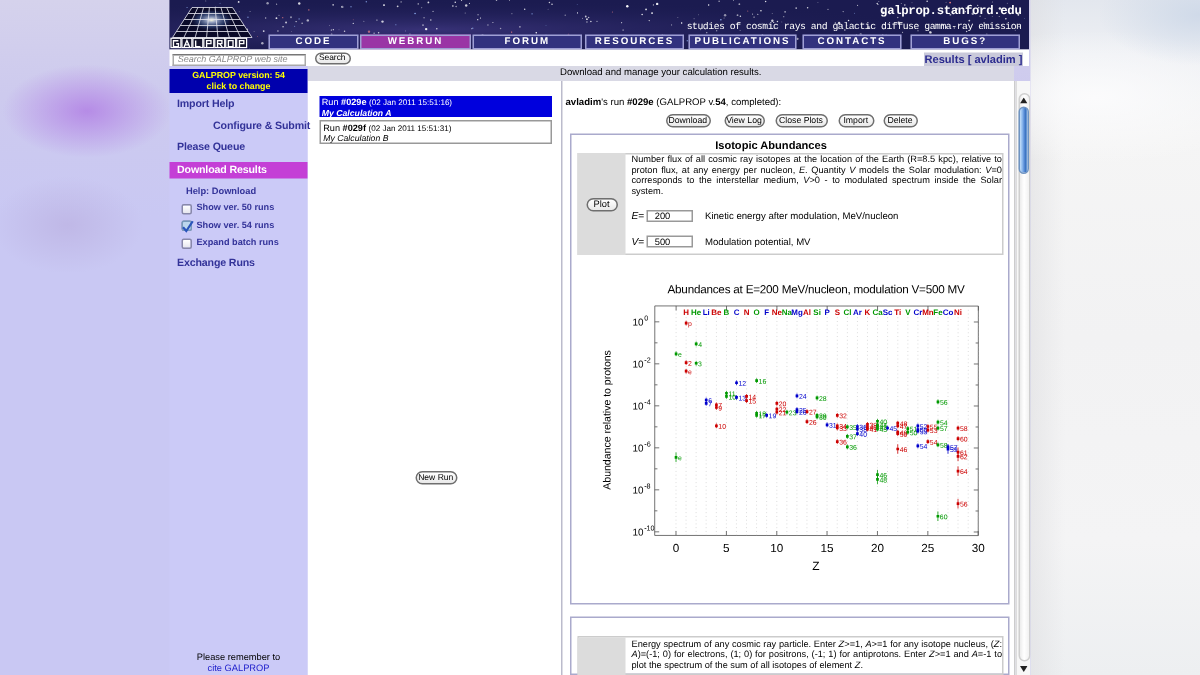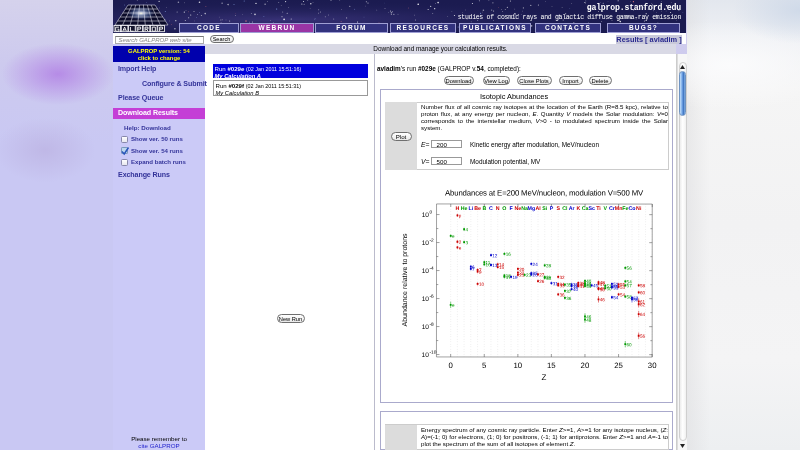--- a/index.html
+++ b/index.html
@@ -476,21 +476,21 @@
   <div class="btn" style="left:276.5px; top:313.5px; width:28px; height:9px; font-size:5.7px; line-height:8px;">New Run</div>
 
   <div class="abs" style="left:377px; top:64.5px; font-size:6.4px; color:#000;"><b>avladim</b>'s run <b>#029e</b> (GALPROP v.<b>54</b>, completed):</div>
   <div class="btn" style="left:443.5px; top:75.5px; width:30px; height:9px; font-size:5.8px; line-height:8px;">Download</div>
   <div class="btn" style="left:482.5px; top:75.5px; width:27px; height:9px; font-size:5.8px; line-height:8px;">View Log</div>
   <div class="btn" style="left:516.5px; top:75.5px; width:35px; height:9px; font-size:5.8px; line-height:8px;">Close Plots</div>
   <div class="btn" style="left:558.5px; top:75.5px; width:24px; height:9px; font-size:5.8px; line-height:8px;">Import</div>
   <div class="btn" style="left:588.5px; top:75.5px; width:23px; height:9px; font-size:5.8px; line-height:8px;">Delete</div>
 
   <div class="abs" style="left:380px; top:89px; width:293px; height:314px; border:1px solid #aaaacc;"></div>
-  <div class="abs" style="left:380px; top:91.5px; width:268px; text-align:center; font-weight:normal; font-size:7.4px; color:#000;">Isotopic Abundances</div>
+  <div class="abs" style="left:380px; top:91.5px; width:268px; text-align:center; font-weight:bold; font-size:7.4px; color:#000;">Isotopic Abundances</div>
   <div class="abs" style="left:384.5px; top:101.5px; width:284px; height:68.5px; border:1px solid #ccc;"></div>
   <div class="abs" style="left:385px; top:102px; width:32px; height:67.5px; background:#dcdcdc;"></div>
   <div class="btn" style="left:390.5px; top:131.5px; width:21px; height:9.5px; font-size:6.2px; line-height:8.5px;">Plot</div>
   <div class="abs desc" style="left:421px; top:102.5px; width:247px;">Number flux of all cosmic ray isotopes at the location of the Earth (R=8.5 kpc), relative to proton flux, at any energy per nucleon, <i>E</i>. Quantity <i>V</i> models the Solar modulation: <i>V</i>=0 corresponds to the interstellar medium, <i>V</i>&gt;0 - to modulated spectrum inside the Solar system.</div>
   <div class="abs" style="left:421px; top:140.5px; font-size:6.8px; color:#000;"><i>E</i>=</div>
   <div class="inp" style="left:430.5px; top:139.5px; width:31px; height:8.5px; line-height:7.5px; padding-left:5px;">200</div>
   <div class="abs" style="left:470px; top:140.5px; font-size:6.4px; color:#000;">Kinetic energy after modulation, MeV/nucleon</div>
   <div class="abs" style="left:421px; top:157.5px; font-size:6.8px; color:#000;"><i>V</i>=</div>
   <div class="inp" style="left:430.5px; top:156.5px; width:31px; height:8.5px; line-height:7.5px; padding-left:5px;">500</div>
   <div class="abs" style="left:470px; top:157.5px; font-size:6.4px; color:#000;">Modulation potential, MV</div>

